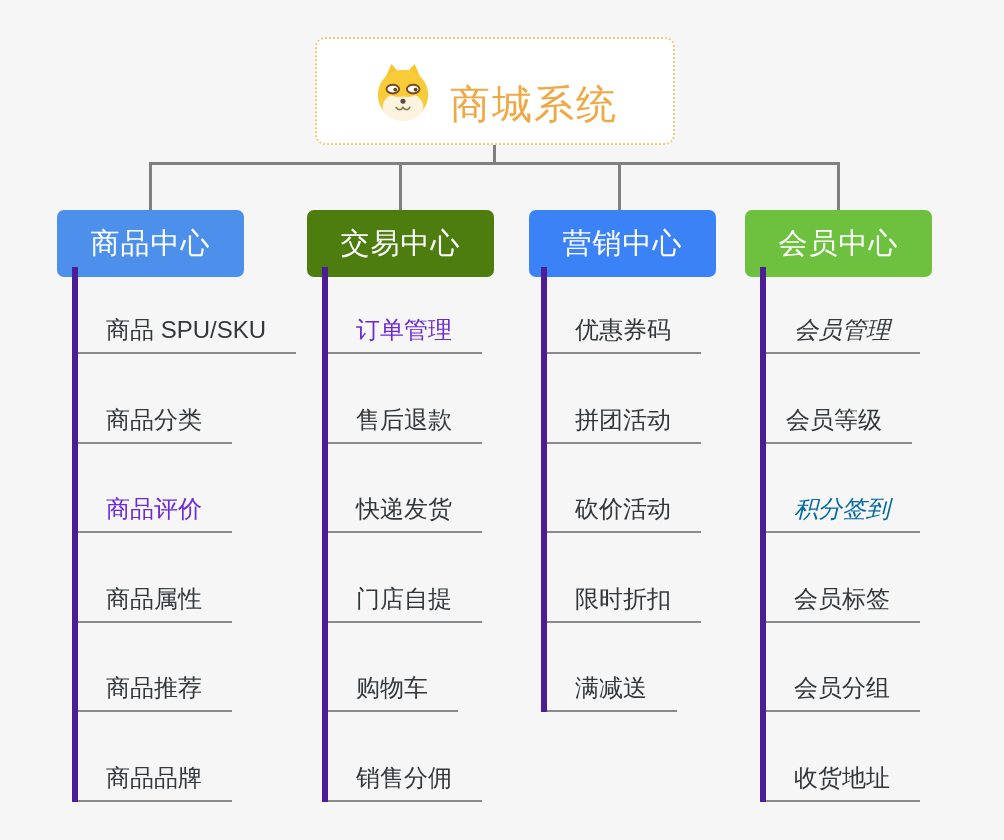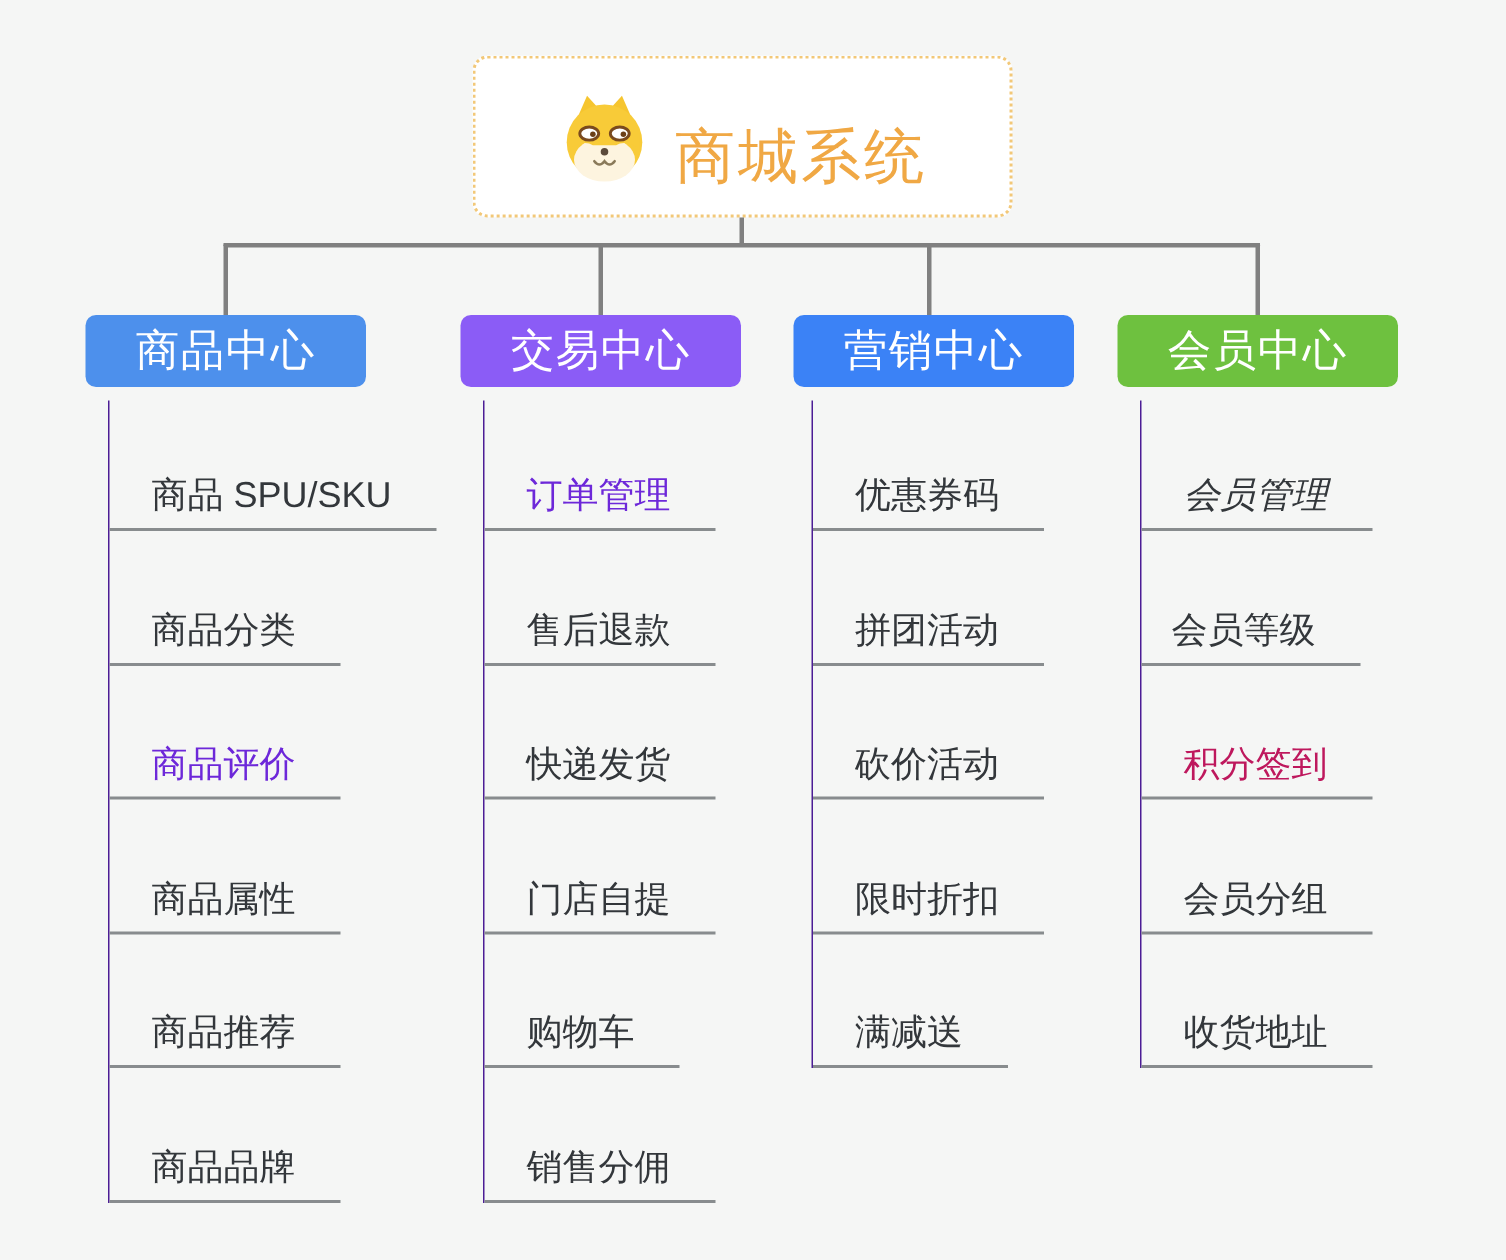--- a/index.html
+++ b/index.html
@@ -23,31 +23,31 @@
   .root-icon { width:62px; height:62px; flex:0 0 auto; }
 
   
   .line { position:absolute; background:#808080; }
   .stem      { left:493px; top:145px; width:3px; height:18px; }
   .crossbar  { left:149px; top:162px; width:691px; height:3px; border-radius:2px; }
   .drop      { top:162px; width:3px; height:49px; }
 
   
   .branch-box {
-    position:absolute; top:210px; width:187px; height:48px;
+    position:absolute; top:210px; width:187px; height:67px;
     border-radius:7px;
     display:flex; align-items:center; justify-content:center;
     color:#ffffff; font-size:29px; letter-spacing:1px;
   }
 
   
   .column {
     position:absolute; top:267px;
     display:flex; flex-direction:column; align-items:flex-start;
-    border-left:1px solid #4c1d95;
+    border-left:6px solid #4c1d95;
   }
   .child-topic {
     box-sizing:border-box;
     height:89.5px;
     display:flex; align-items:flex-end;
     padding:0 30px 6px 28px;
     border-bottom:2px solid #888C8E;
     width:max-content;
     font-size:24px; color:#33373B;
     white-space:nowrap;
@@ -86,21 +86,21 @@
       </div>
       <div class="column" style="left: 72px;">
         <div class="child-topic" style="color: rgb(51, 55, 59);">商品 SPU/SKU</div>
         <div class="child-topic" style="color: rgb(51, 55, 59);">商品分类</div>
         <div class="child-topic" style="color: #6d28d9;">商品评价</div>
         <div class="child-topic" style="color: rgb(51, 55, 59);">商品属性</div>
         <div class="child-topic" style="color: rgb(51, 55, 59);">商品推荐</div>
         <div class="child-topic" style="color: rgb(51, 55, 59);">商品品牌</div>
       </div>
       <div class="line drop" style="left: 399px;"></div>
-      <div class="branch-box" style="left: 307px; background: #8b5cf6;">
+      <div class="branch-box" style="left: 307px; background: #4d7c0f;">
         <span>交易中心</span>
       </div>
       <div class="column" style="left: 322px;">
         <div class="child-topic" style="color: #6d28d9;">订单管理</div>
         <div class="child-topic" style="color: rgb(51, 55, 59);">售后退款</div>
         <div class="child-topic" style="color: rgb(51, 55, 59);">快递发货</div>
         <div class="child-topic" style="color: rgb(51, 55, 59);">门店自提</div>
         <div class="child-topic" style="color: rgb(51, 55, 59);">购物车</div>
         <div class="child-topic" style="color: rgb(51, 55, 59);">销售分佣</div>
       </div>
@@ -115,19 +115,20 @@
         <div class="child-topic" style="color: rgb(51, 55, 59);">限时折扣</div>
         <div class="child-topic" style="color: rgb(51, 55, 59);">满减送</div>
       </div>
       <div class="line drop" style="left: 837px;"></div>
       <div class="branch-box" style="left: 745px; background: rgb(110, 193, 63);">
         <span>会员中心</span>
       </div>
       <div class="column" style="left: 760px;">
         <div class="child-topic" style="color: rgb(51, 55, 59); font-style: italic;">会员管理</div>
         <div class="child-topic" style="color: rgb(51, 55, 59); padding-left: 20px;">会员等级</div>
-        <div class="child-topic" style="color: #be185d;">积分签到</div>
+        <div class="child-topic" style="color: #0369a1; font-style: italic;">积分签到</div>
+        <div class="child-topic" style="color: rgb(51, 55, 59);">会员标签</div>
         <div class="child-topic" style="color: rgb(51, 55, 59);">会员分组</div>
         <div class="child-topic" style="color: rgb(51, 55, 59);">收货地址</div>
       </div>
     </div>
 
 </div>
 
 </body></html>

